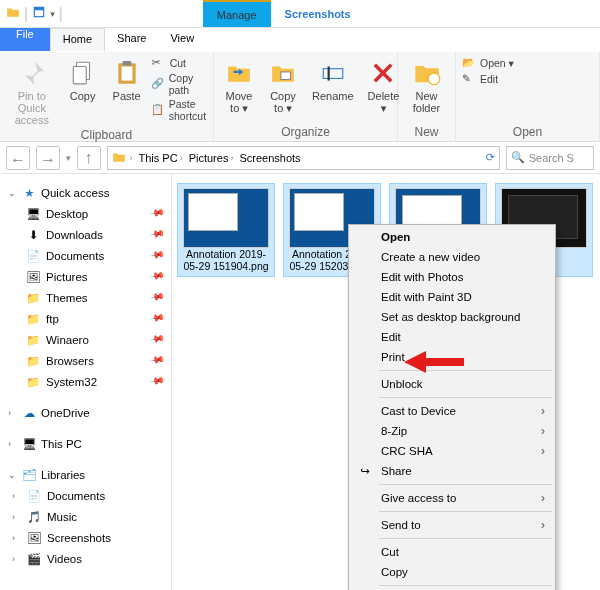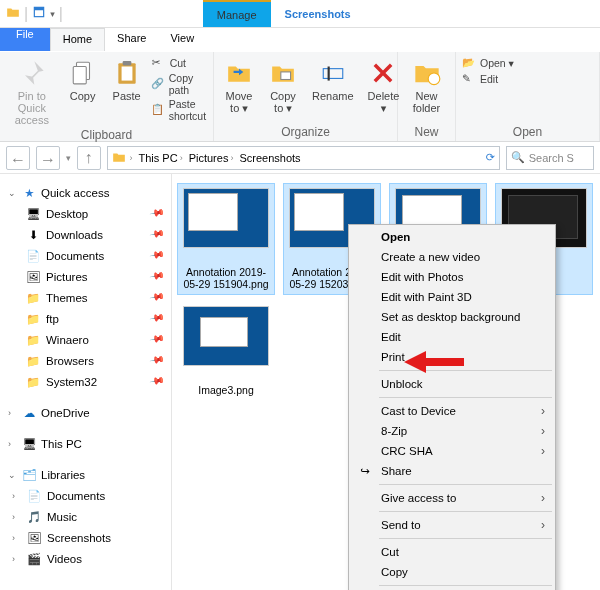--- a/index.html
+++ b/index.html
@@ -49,21 +49,21 @@
 .sb-group { margin-bottom: 10px; }
 .sb-title { display: flex; align-items: center; gap: 4px; padding: 3px 4px; }
 .sb-title .tw { color: #666; font-size: 9px; width: 10px; }
 .sb-item { display: flex; align-items: center; gap: 5px; padding: 3px 4px 3px 22px; justify-content: space-between; }
 .sb-item .lt { display: flex; align-items: center; gap: 5px; }
 .pin { color: #888; font-size: 10px; transform: rotate(35deg); }
 .sb-ico { width: 15px; height: 15px; display: inline-flex; align-items: center; justify-content: center; }
 
 
 .content { flex: 1; padding: 10px 6px; display: flex; flex-wrap: wrap; align-content: flex-start; gap: 8px 10px; position: relative; }
-.thumb { width: 96px; display: flex; flex-direction: column; align-items: center; gap: 18px; font-size: 10.5px; text-align: center; line-height: 1.15; padding: 4px 2px; }
+.thumb { width: 96px; display: flex; flex-direction: column; align-items: center; gap: 0; font-size: 10.5px; text-align: center; line-height: 1.15; padding: 4px 2px; }
 .thumb.sel { background: #cce8ff; outline: 1px solid #99d1ff; }
 .thumb-img { width: 86px; height: 60px; border: 1px solid #ccc; background: #0b5394; position: relative; overflow: hidden; }
 .tw-a { position: absolute; background: #fff; border: 1px solid #aaa; }
 .thumb-dark .thumb-img { background: #111; }
 .thumb-dark .tw-a { background: #222; border-color: #444; }
 
 
 .ctxmenu { position: absolute; left: 348px; top: 224px; width: 208px; background: #f2f2f2; border: 1px solid #b8b8b8; box-shadow: 3px 3px 6px rgba(0,0,0,0.25); font-size: 11.5px; padding: 2px; }
 .cm-item { display: flex; align-items: center; padding: 4px 20px 4px 30px; position: relative; }
 .cm-item.bold { font-weight: 700; }
@@ -401,26 +401,20 @@
           <div class="tw-a" style="left:6px;top:6px;width:60px;height:34px"></div>
         </div>
       <span></span>
     </div>
     <div class="thumb sel thumb-dark">
       <div class="thumb-img">
           <div class="tw-a" style="left:6px;top:6px;width:70px;height:44px"></div>
         </div>
       <span>.png</span>
     </div>
-    <div class="thumb">
-      <div class="thumb-img">
-          <div class="tw-a" style="left:16px;top:10px;width:48px;height:30px"></div>
-        </div>
-      <span>Image3.png</span>
-    </div>
   </div>
 </div>
 
 <div class="ctxmenu" id="ctxmenu">
     <div class="cm-item bold">
       <span>Open</span>
     </div>
     <div class="cm-item">
       <span>Create a new video</span>
     </div>

